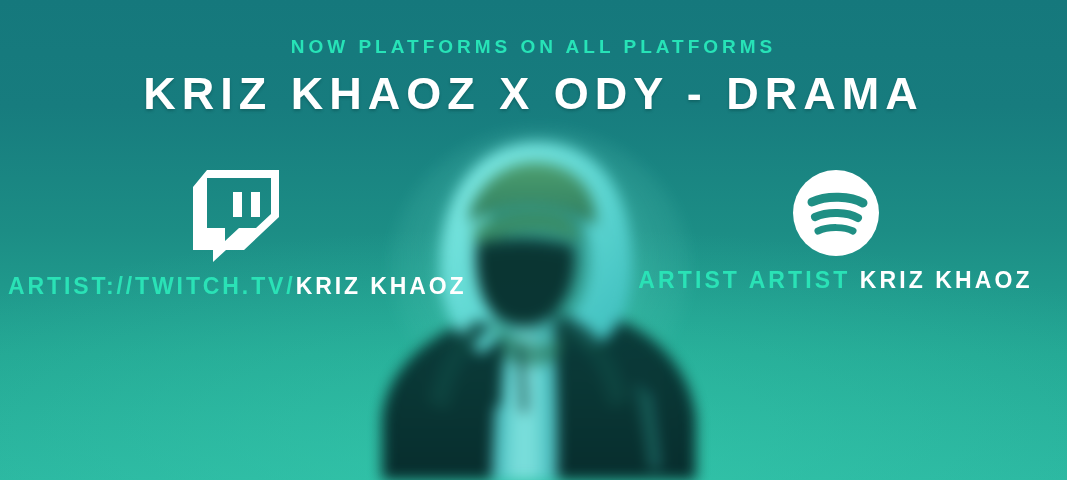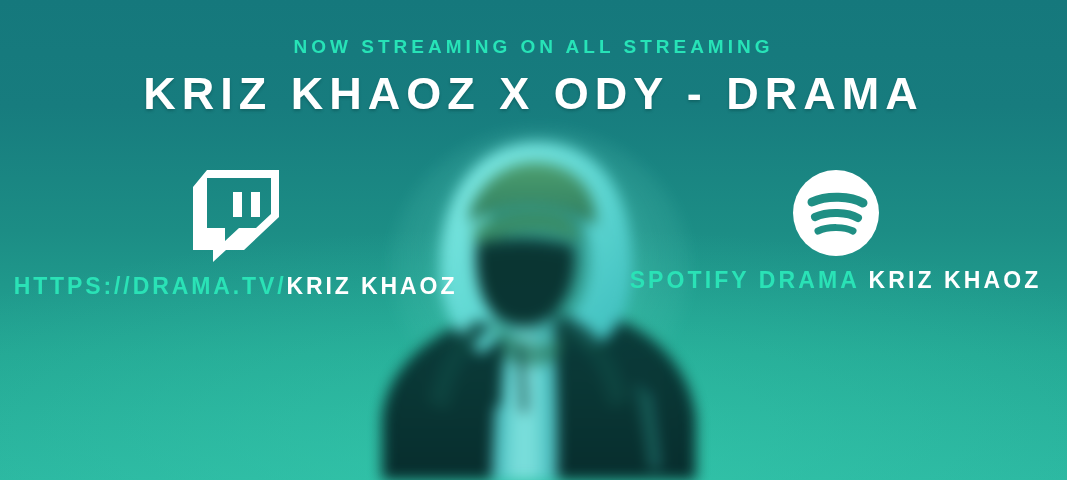--- a/index.html
+++ b/index.html
@@ -145,41 +145,41 @@
       <path d="M 168 230 C 170 256 172 276 172 292" stroke="#0b3734" stroke-width="5" fill="none" stroke-linecap="round"></path>
 
       <path d="M 296 274 C 300 300 304 326 306 352" stroke="#3fb9b4" stroke-width="4" fill="none" opacity="0.55"></path>
       <path d="M 286 266 C 292 294 298 324 300 352" stroke="#1d6b63" stroke-width="6" fill="none" opacity="0.7"></path>
 
       <path d="M 126 202 C 104 216 84 246 76 284 L 96 292 C 104 252 122 222 142 208 Z" fill="#0d413d" opacity="0.9"></path>
       <path d="M 214 198 C 244 210 268 240 278 282 L 258 290 C 248 252 232 222 206 206 Z" fill="#0d413d" opacity="0.9"></path>
     </svg>
   </div>
 
-  <div id="eyebrow" class="layer">NOW STREAMING ON ALL STREAMING</div>
+  <div id="eyebrow" class="layer">NOW PLATFORMS ON ALL PLATFORMS</div>
 
   <div id="headline" class="layer">KRIZ KHAOZ X ODY - DRAMA</div>
 
   <div id="twitch-block">
     <svg class="brand-icon twitch-icon" viewBox="0 0 86 92" aria-hidden="true">
       <path fill="#ffffff" d="M 14 0 L 0 17 L 0 80 L 20 80 L 20 92 L 33 80 L 51 80 L 86 47 L 86 0 Z
                M 78 44 L 63 58 L 46 58 L 32 71 L 32 58 L 14 58 L 14 8 L 78 8 Z"></path>
       <rect fill="#ffffff" x="40" y="22" width="9" height="25"></rect>
       <rect fill="#ffffff" x="58" y="22" width="9" height="25"></rect>
     </svg>
     <div class="brand-line">
-      <span class="accent">HTTPS://DRAMA.TV/</span><span class="name">KRIZ KHAOZ</span>
+      <span class="accent">ARTIST://TWITCH.TV/</span><span class="name">KRIZ KHAOZ</span>
     </div>
   </div>
 
   <div id="spotify-block">
     <svg class="brand-icon spotify-icon" viewBox="0 0 86 86" aria-hidden="true">
       <circle cx="43" cy="43" r="43" fill="#ffffff"></circle>
       <path d="M 19 32 C 34 25 58 26 70 33" stroke="#1f8f84" stroke-width="9" fill="none" stroke-linecap="round"></path>
       <path d="M 22 47 C 35 41 55 42 65 48" stroke="#1f8f84" stroke-width="8" fill="none" stroke-linecap="round"></path>
       <path d="M 25 61 C 36 56 52 57 60 61" stroke="#1f8f84" stroke-width="7" fill="none" stroke-linecap="round"></path>
     </svg>
     <div class="brand-line">
-      <span class="accent">SPOTIFY DRAMA </span><span class="name">KRIZ KHAOZ</span>
+      <span class="accent">ARTIST ARTIST </span><span class="name">KRIZ KHAOZ</span>
     </div>
   </div>
 
 </div>
 
 </body></html>

